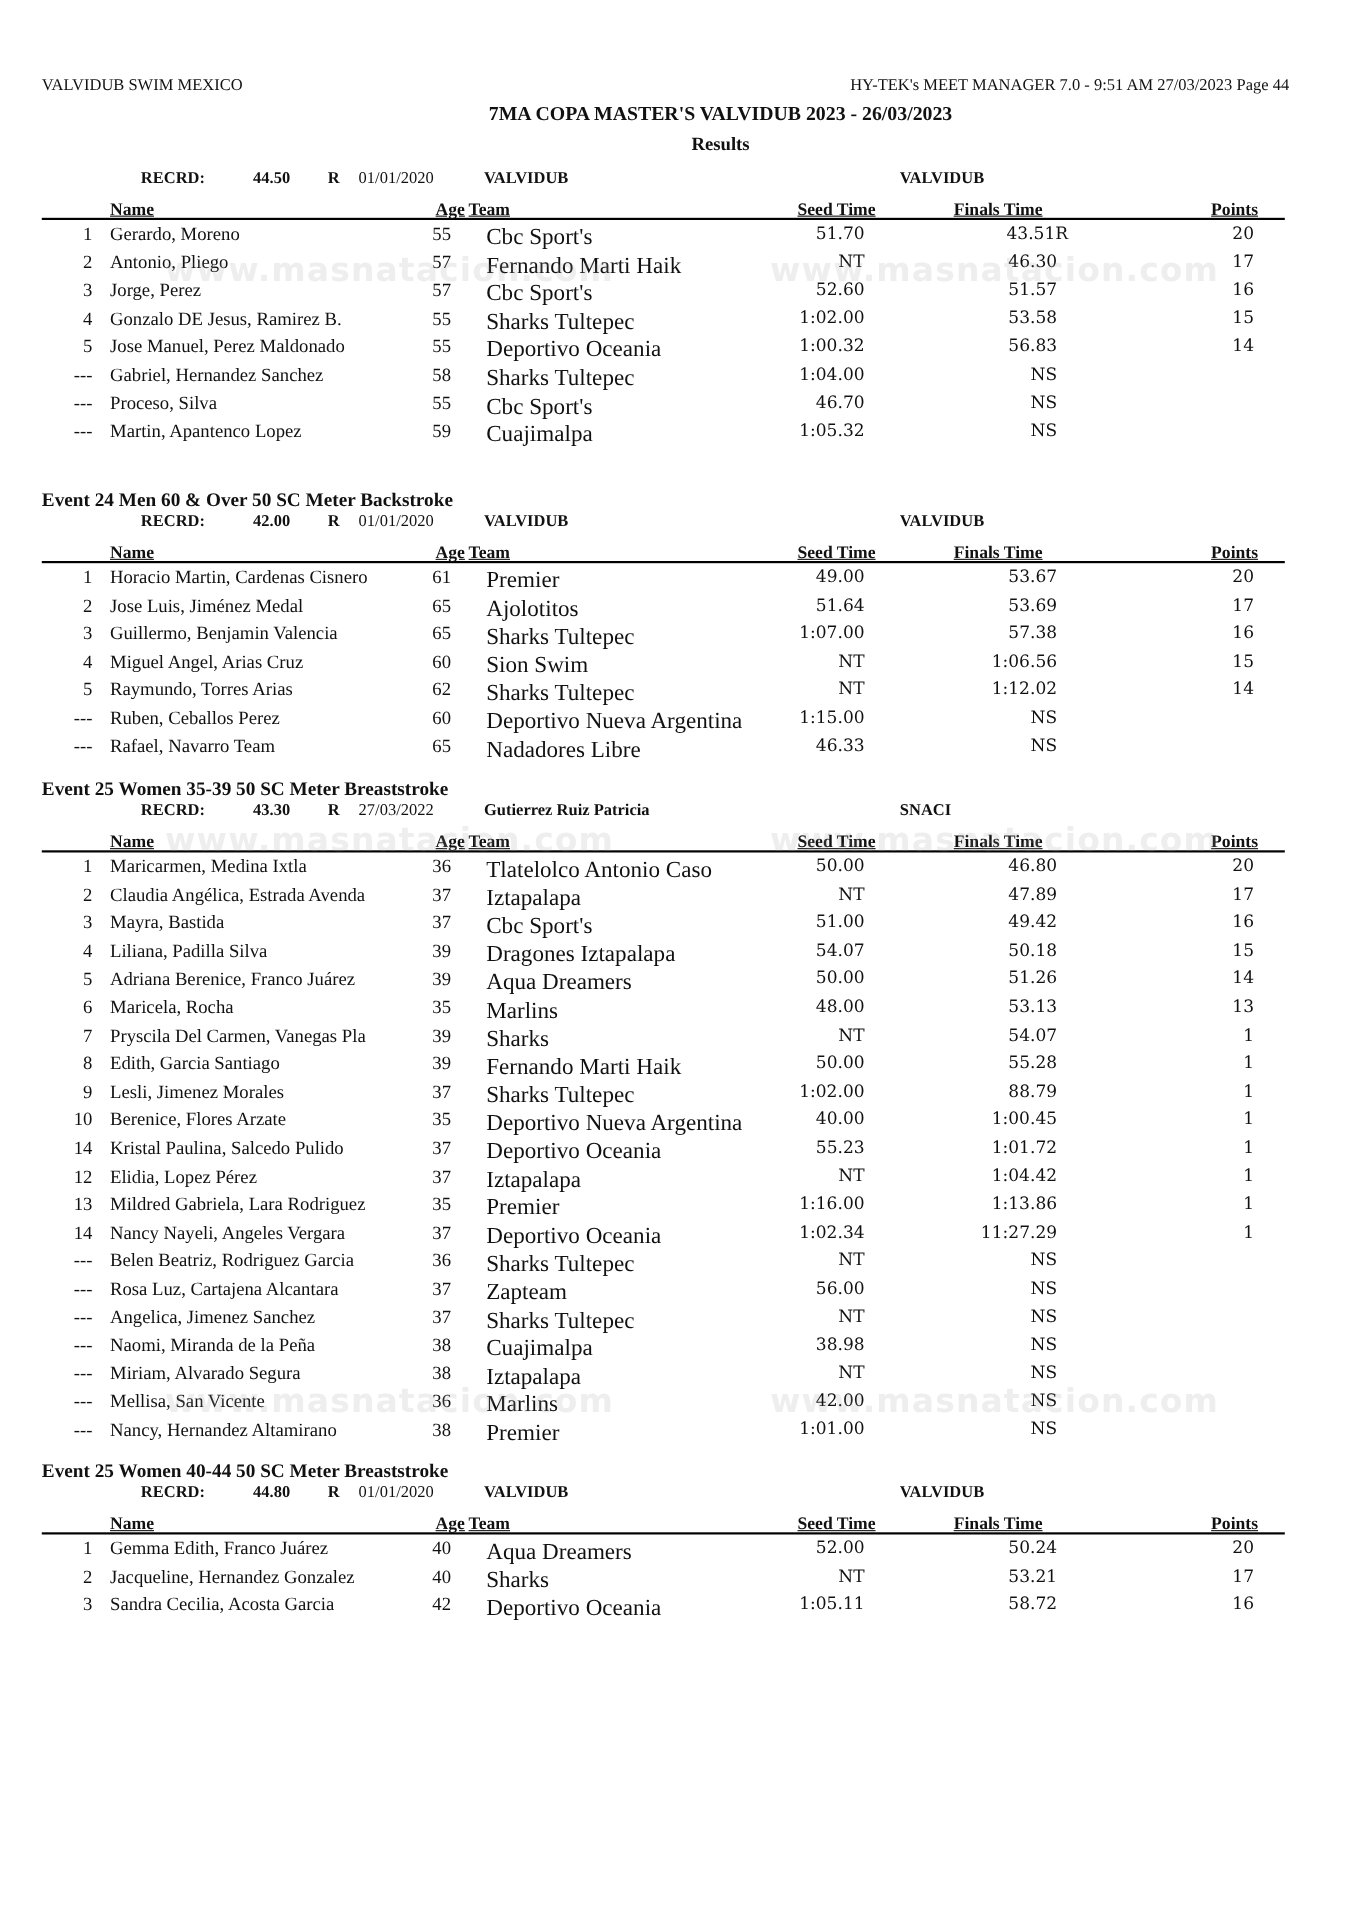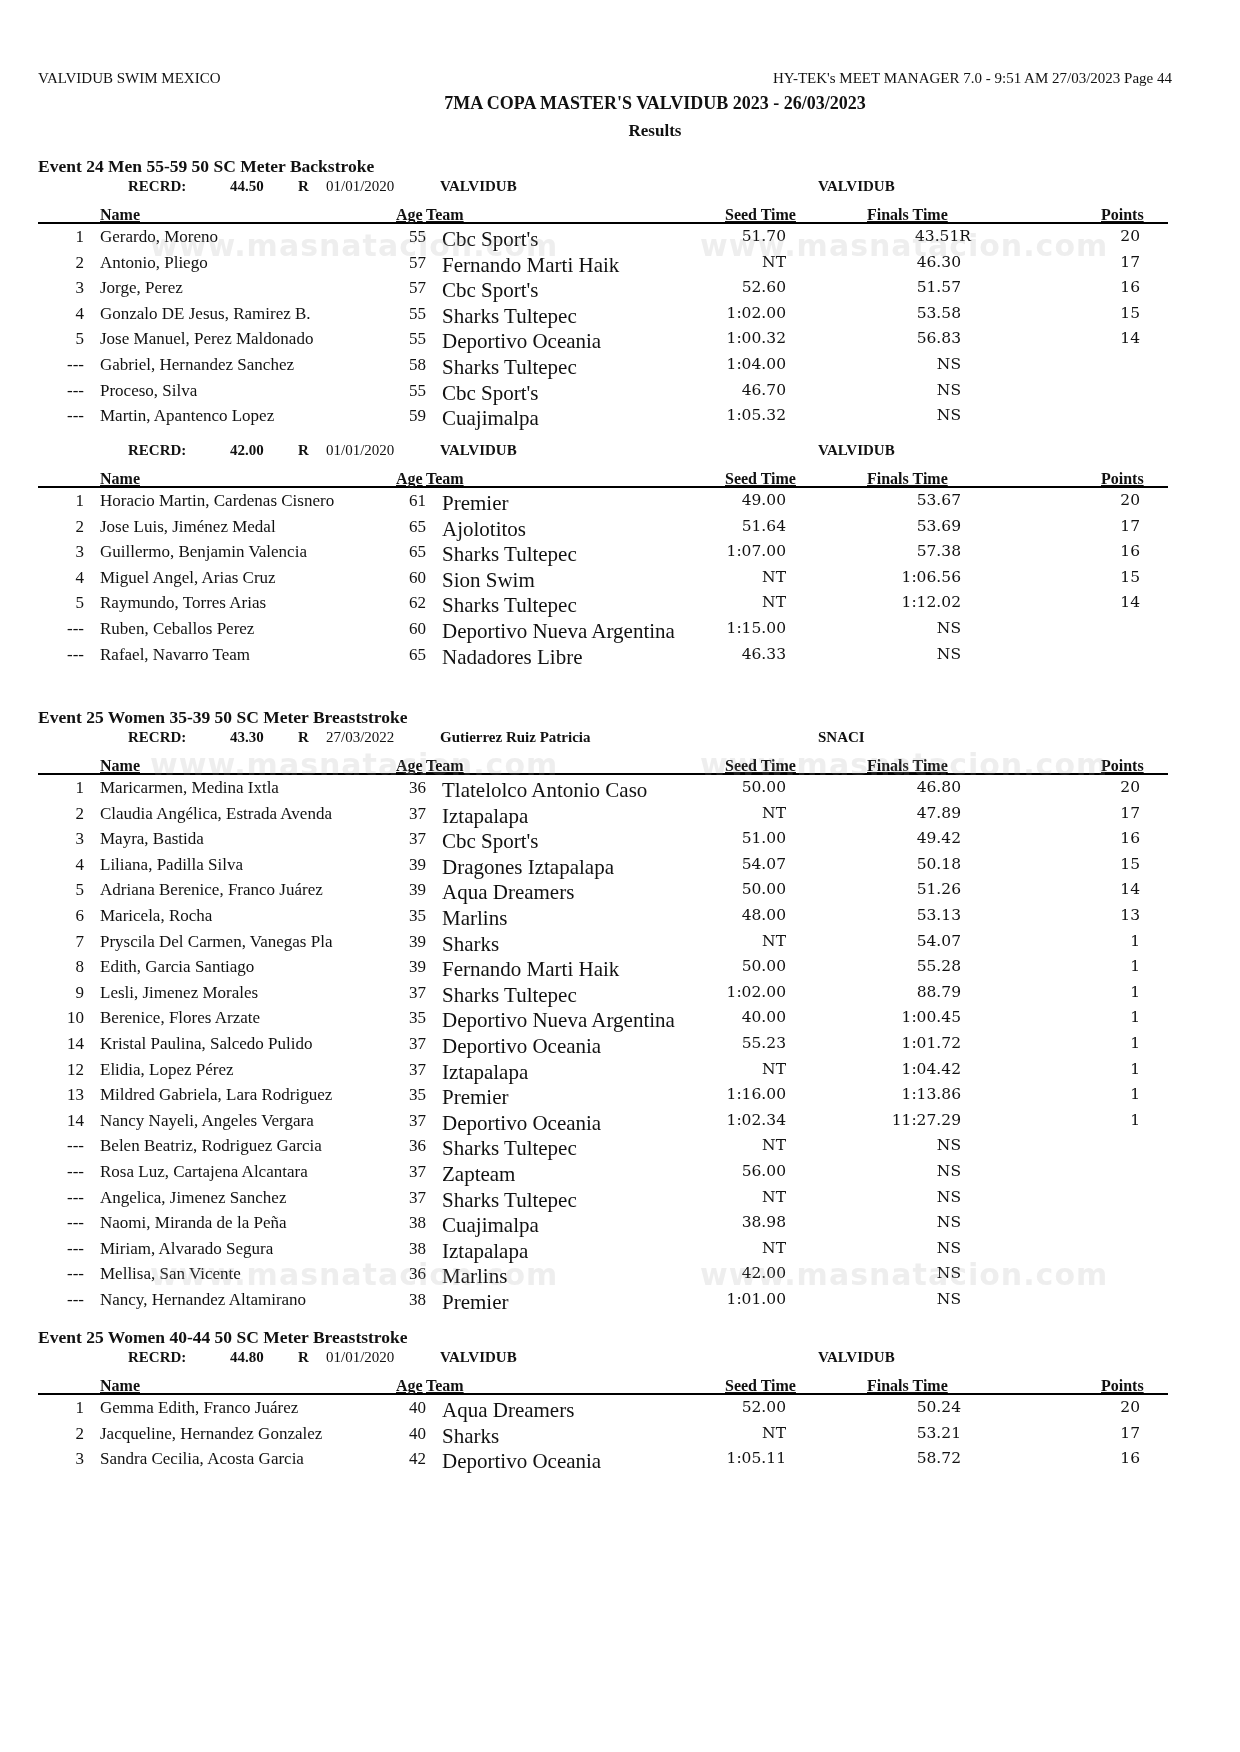--- a/index.html
+++ b/index.html
@@ -27,41 +27,40 @@
   .ch-age { left: 358px; }
   .ch-team { left: 388px; }
   .ch-seed { left: 687px; }
   .ch-finals { left: 829px; text-align: center; }
   .ch-points { left: 1063px; }
 
   .row { position: relative; height: 25.6px; font-size: 17px; }
   .row span { position: absolute; top: 3px; white-space: nowrap; }
   .c-place { width: 46px; left: 0; text-align: right; }
   .c-name { left: 62px; width: 268px; overflow: hidden; }
-  .c-age { left: 355px; width: 33px; text-align: right; }
+  .c-age { left: 355px; width: 33px; text-align: left; }
   .c-team { left: 404px; font-size: 21px; }
   .c-seed { left: 640px; width: 108px; text-align: right; font-family: "DejaVu Serif", serif; font-size: 15.5px; }
   .c-finals { left: 790px; width: 133px; text-align: right; font-family: "DejaVu Serif", serif; font-size: 15.5px; }
   .c-finals.has-rec { width: 143px; }
   .c-points { left: 1030px; width: 72px; text-align: right; font-family: "DejaVu Serif", serif; font-size: 15.5px; }
 
   .watermark { position: absolute; font-family: "DejaVu Sans", sans-serif; font-weight: bold; font-size: 30px;
                color: rgba(160,160,160,0.18); letter-spacing: 1px; pointer-events: none; white-space: nowrap; }
 </style>
 </head>
 <body>
 
 <div class="hdr-left">VALVIDUB SWIM MEXICO</div>
 <div class="hdr-right">HY-TEK's MEET MANAGER 7.0 - 9:51 AM  27/03/2023  Page 44</div>
 <div class="meet-title">7MA COPA MASTER'S VALVIDUB 2023 - 26/03/2023</div>
 <div class="results-title">Results</div>
 
 <div id="events-container">
     <div class="event" style="top: 154px;">
-      <div class="event-title">Event 24  Men 55-59 50 SC Meter Backstroke</div>
       <div class="record-line">
       <span class="rec-label">RECRD:</span>
       <span class="rec-time">44.50</span>
       <span class="rec-flag">R</span>
       <span class="rec-date">01/01/2020</span>
       <span class="rec-holder">VALVIDUB</span>
       <span class="rec-team">VALVIDUB</span>
     </div>
       <div class="col-head">
       <span class="ch-name">Name</span>
@@ -138,20 +137,21 @@
       <span class="c-place">---</span>
       <span class="c-name">Martin, Apantenco Lopez</span>
       <span class="c-age">59</span>
       <span class="c-team">Cuajimalpa</span>
       <span class="c-seed">1:05.32</span>
       <span class="c-finals">NS</span>
       <span class="c-points"></span>
     </div>
     </div>
     <div class="event" style="top: 442px;">
+      <div class="event-title">Event 24  Men 60 &amp; Over 50 SC Meter Backstroke</div>
       <div class="record-line">
       <span class="rec-label">RECRD:</span>
       <span class="rec-time">42.00</span>
       <span class="rec-flag">R</span>
       <span class="rec-date">01/01/2020</span>
       <span class="rec-holder">VALVIDUB</span>
       <span class="rec-team">VALVIDUB</span>
     </div>
       <div class="col-head">
       <span class="ch-name">Name</span>

